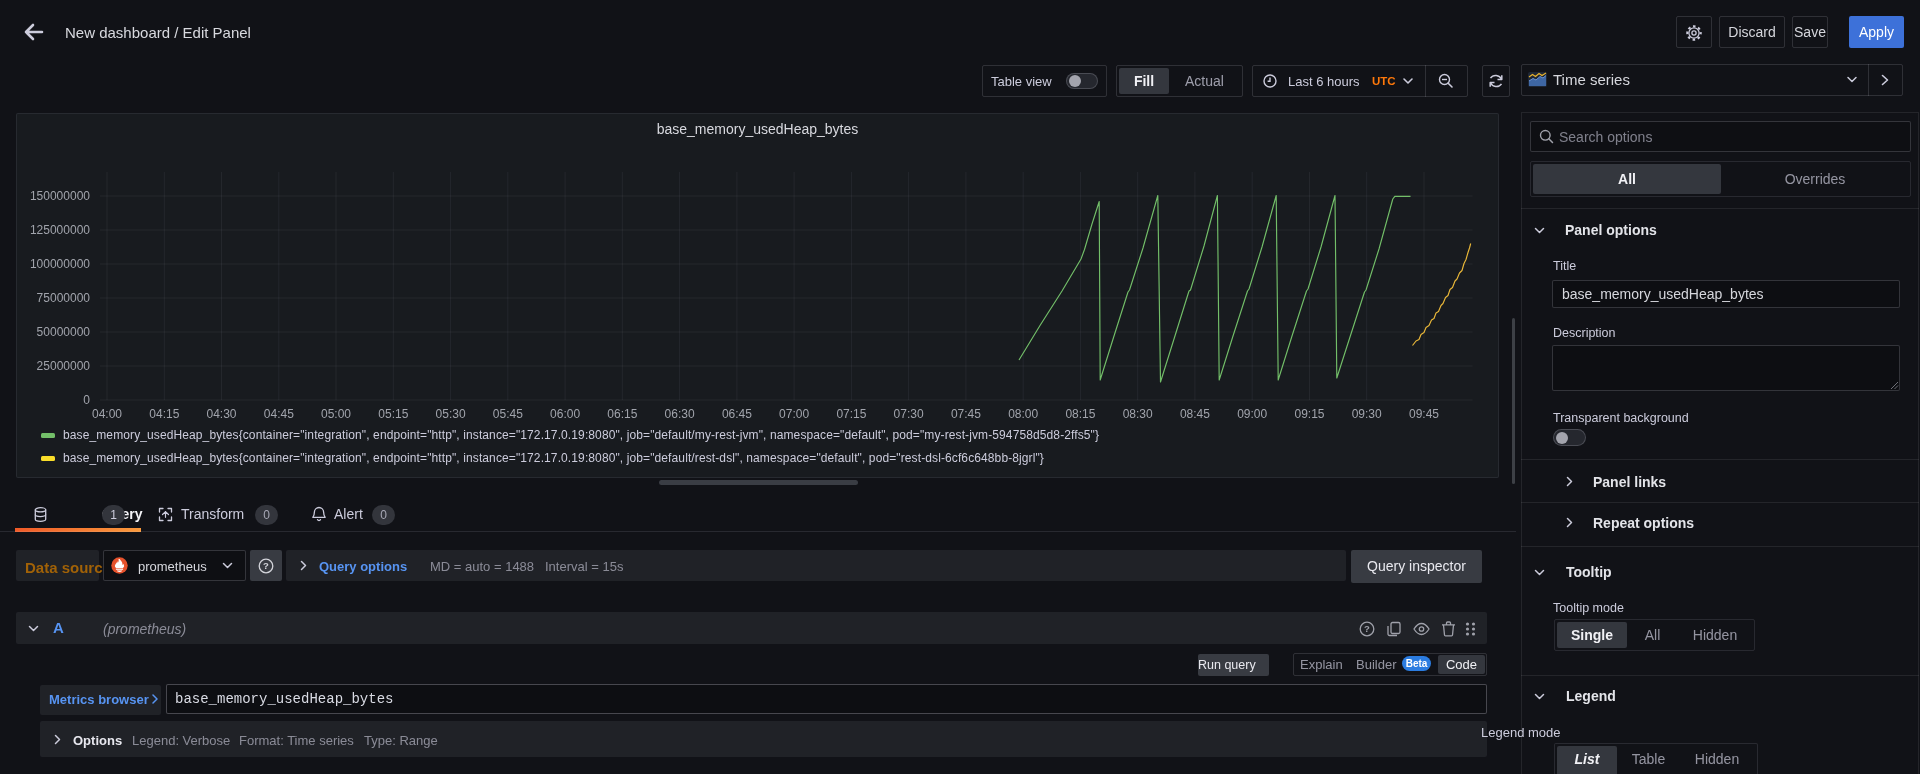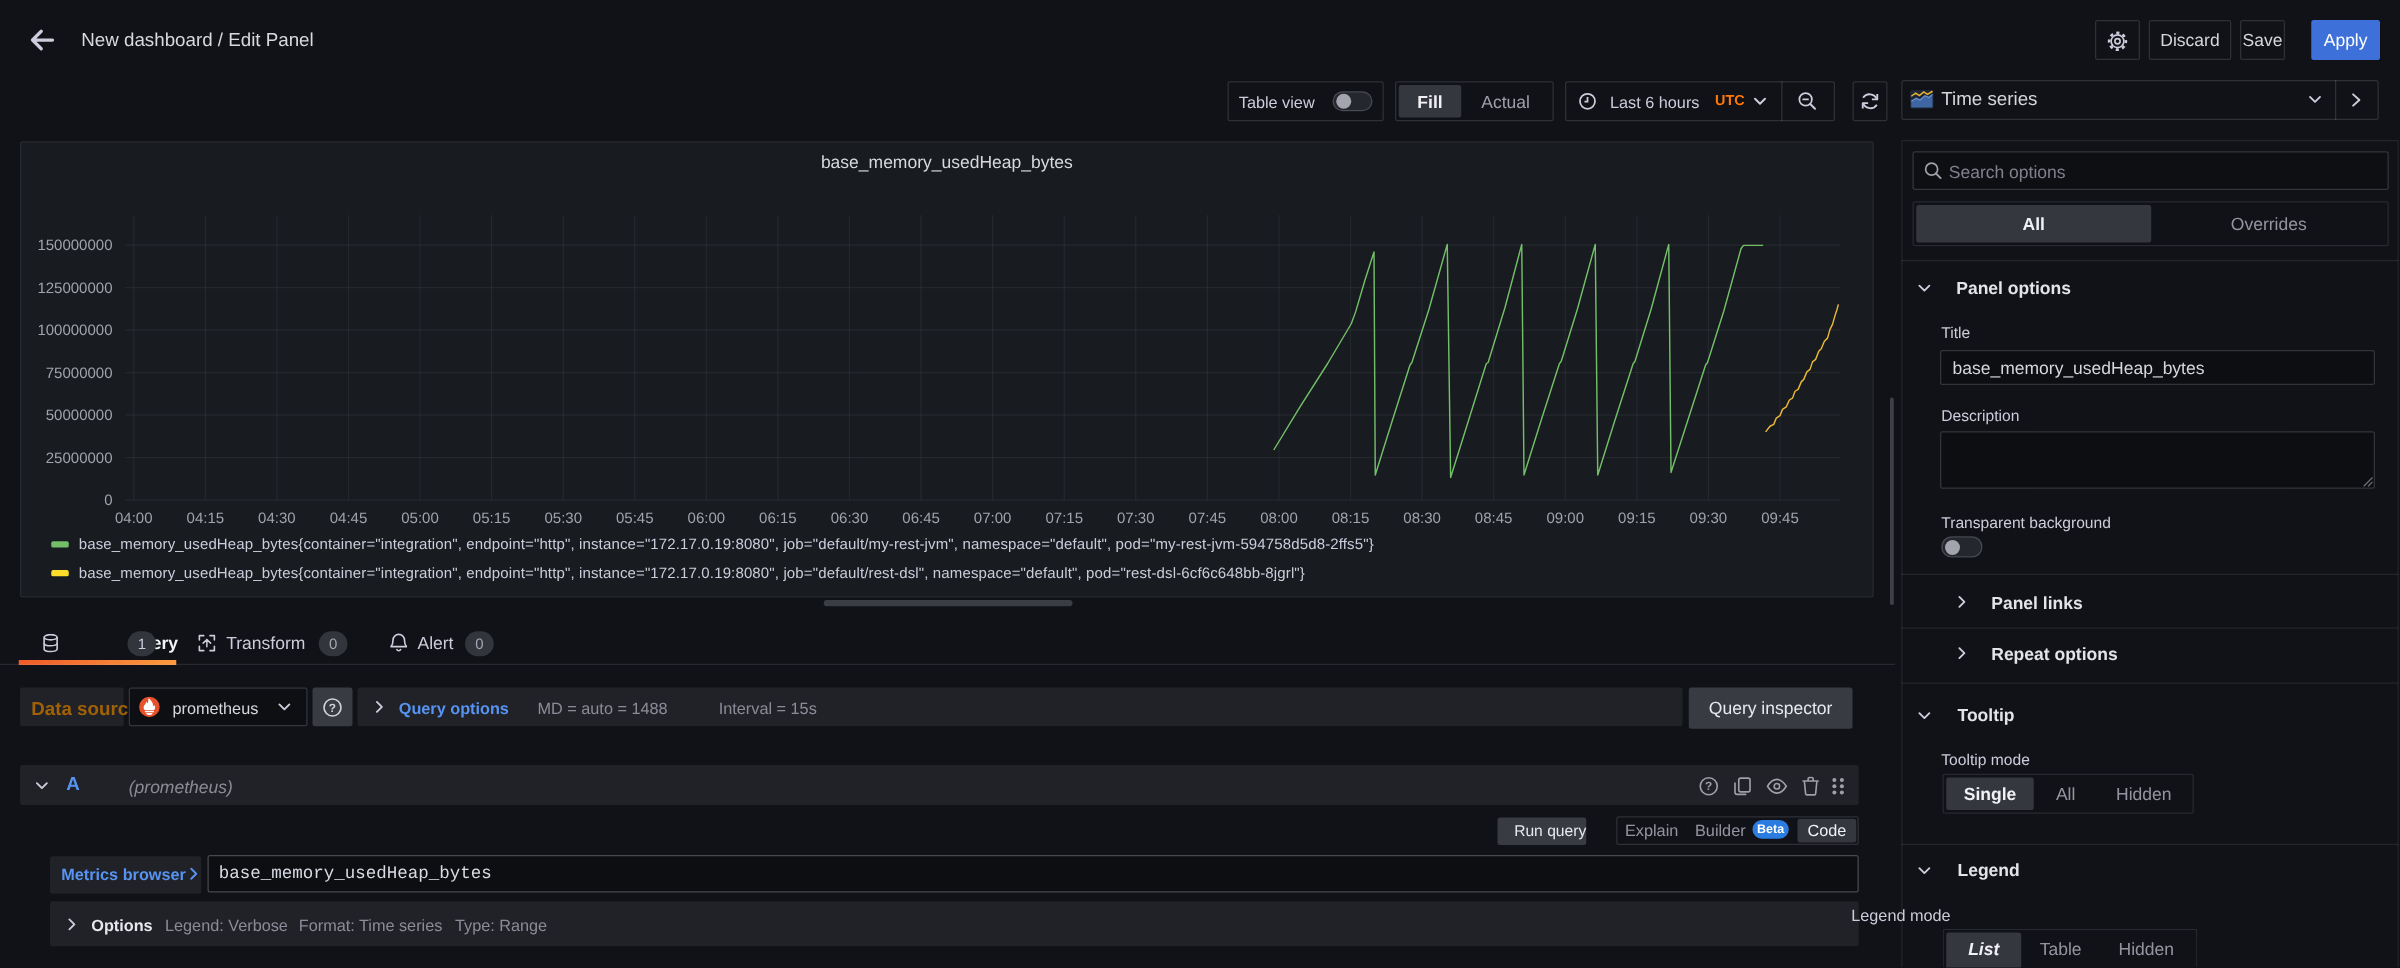--- a/index.html
+++ b/index.html
@@ -207,21 +207,21 @@
   <svg class="abs" style="left:258px;top:558px;" width="16" height="16" viewBox="0 0 16 16">
     <circle cx="8" cy="8" r="6.8" fill="none" stroke="#d3d4da" stroke-width="1.3"></circle>
     <text x="8" y="11.4" text-anchor="middle" font-size="9.5" font-weight="bold" fill="#d3d4da">?</text>
   </svg>
   <div class="abs bar" style="left:286px;top:550px;width:1060px;height:31px;"></div>
   <svg class="abs" style="left:300px;top:560px;" width="7" height="11" viewBox="0 0 7 11">
     <path d="M1.5 1.5 L5.5 5.5 L1.5 9.5" fill="none" stroke="#ccccdc" stroke-width="1.5" stroke-linecap="round" stroke-linejoin="round"></path>
   </svg>
   <div class="abs" style="left:319px;top:559px;font-size:13px;font-weight:600;color:#5794f2;">Query options</div>
   <div class="abs dim" style="left:430px;top:559px;font-size:13px;">MD = auto = 1488</div>
-  <div class="abs dim" style="left:575px;top:559px;font-size:13px;">Interval = 15s</div>
+  <div class="abs dim" style="left:545px;top:559px;font-size:13px;">Interval = 15s</div>
   <div class="abs" style="left:1351px;top:550px;width:131px;height:33px;background:#383b42;border-radius:2px;text-align:center;line-height:33px;font-size:14px;font-weight:500;color:#e9e9ef;">Query inspector</div>
 
   
   <div class="abs bar" style="left:16px;top:612px;width:1471px;height:32px;"></div>
   <svg class="abs" style="left:28px;top:625px;" width="11" height="7" viewBox="0 0 11 7">
     <path d="M1.5 1.5 L5.5 5.5 L9.5 1.5" fill="none" stroke="#ccccdc" stroke-width="1.5" stroke-linecap="round" stroke-linejoin="round"></path>
   </svg>
   <div class="abs" style="left:53px;top:619px;font-size:15px;font-weight:700;color:#5794f2;">A</div>
   <div class="abs" style="left:103px;top:621px;font-size:14px;font-style:italic;color:rgba(204,204,220,.62);">(prometheus)</div>
   <g>
@@ -248,21 +248,21 @@
       <circle cx="3.5" cy="3" r="1.6"></circle>
           <circle cx="9.5" cy="3" r="1.6"></circle>
       <circle cx="3.5" cy="8" r="1.6"></circle>
           <circle cx="9.5" cy="8" r="1.6"></circle>
       <circle cx="3.5" cy="13" r="1.6"></circle>
           <circle cx="9.5" cy="13" r="1.6"></circle>
     </g>
   </svg>
 
   
-  <div class="abs" style="left:1198px;top:654px;width:71px;height:22px;background:#383b42;border-radius:2px;text-align:right;line-height:22px;font-size:12.5px;font-weight:500;color:#e9e9ef;">Run query</div>
+  <div class="abs" style="left:1198px;top:654px;width:71px;height:22px;background:#383b42;border-radius:2px;text-align:left;line-height:22px;font-size:12.5px;font-weight:500;color:#e9e9ef;">Run query</div>
   <div class="abs bx" style="left:1293px;top:653px;width:194px;height:23px;"></div>
   <div class="abs" style="left:1300px;top:657px;font-size:13px;color:rgba(204,204,220,.70);">Explain</div>
   <div class="abs" style="left:1356px;top:657px;font-size:13px;color:rgba(204,204,220,.70);">Builder</div>
   <div class="abs" style="left:1402px;top:656px;width:29px;height:15px;background:#2b7ce0;border-radius:8px;text-align:center;line-height:15px;font-size:10px;font-weight:700;color:#fff;">Beta</div>
   <div class="abs" style="left:1438px;top:655px;width:47px;height:19px;background:#34373e;border-radius:2px;text-align:center;line-height:19px;font-size:13px;font-weight:500;color:#f1f1f5;">Code</div>
 
   
   <div class="abs bar" style="left:40px;top:685px;width:121px;height:30px;"></div>
   <div class="abs" style="left:49px;top:692px;font-size:13px;font-weight:600;color:#5794f2;">Metrics browser</div>
   <svg class="abs" style="left:152px;top:694px;" width="6" height="10" viewBox="0 0 6 10">

